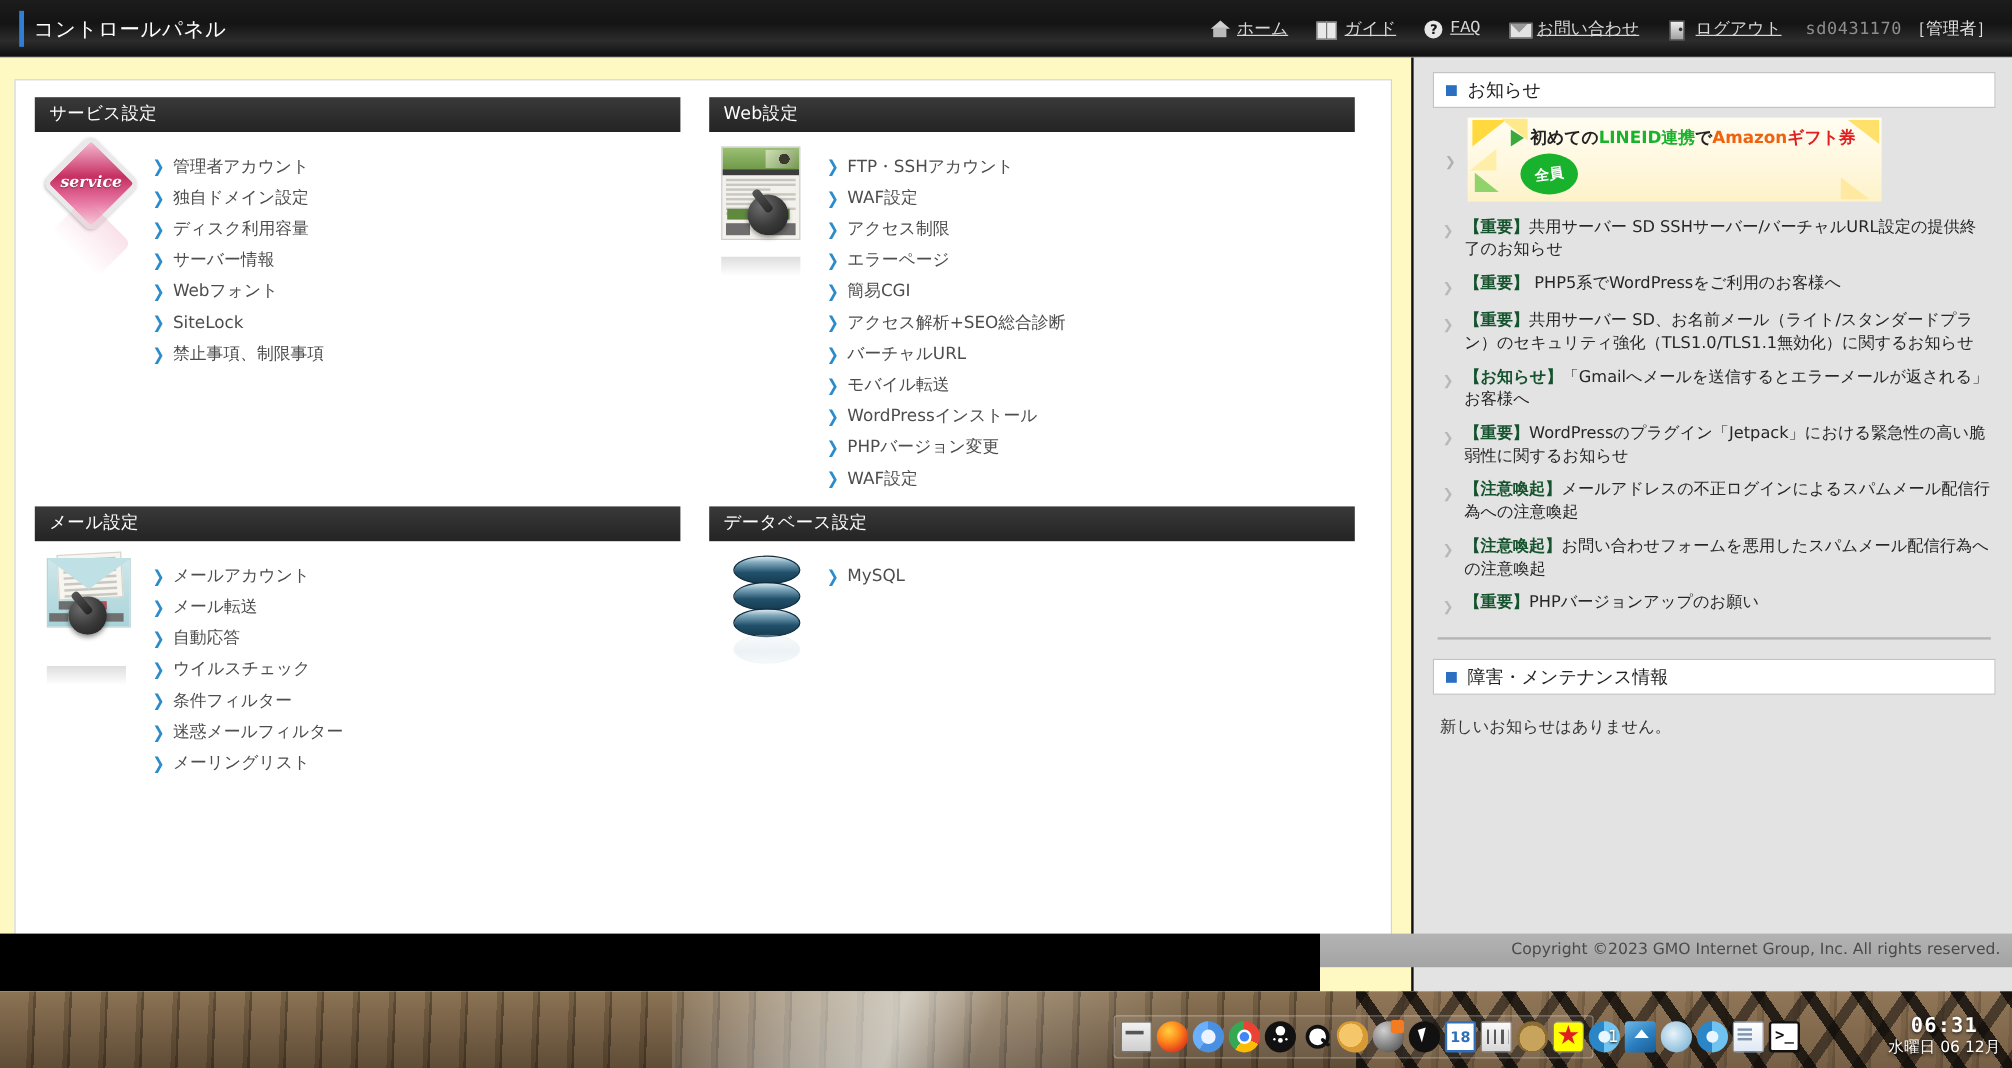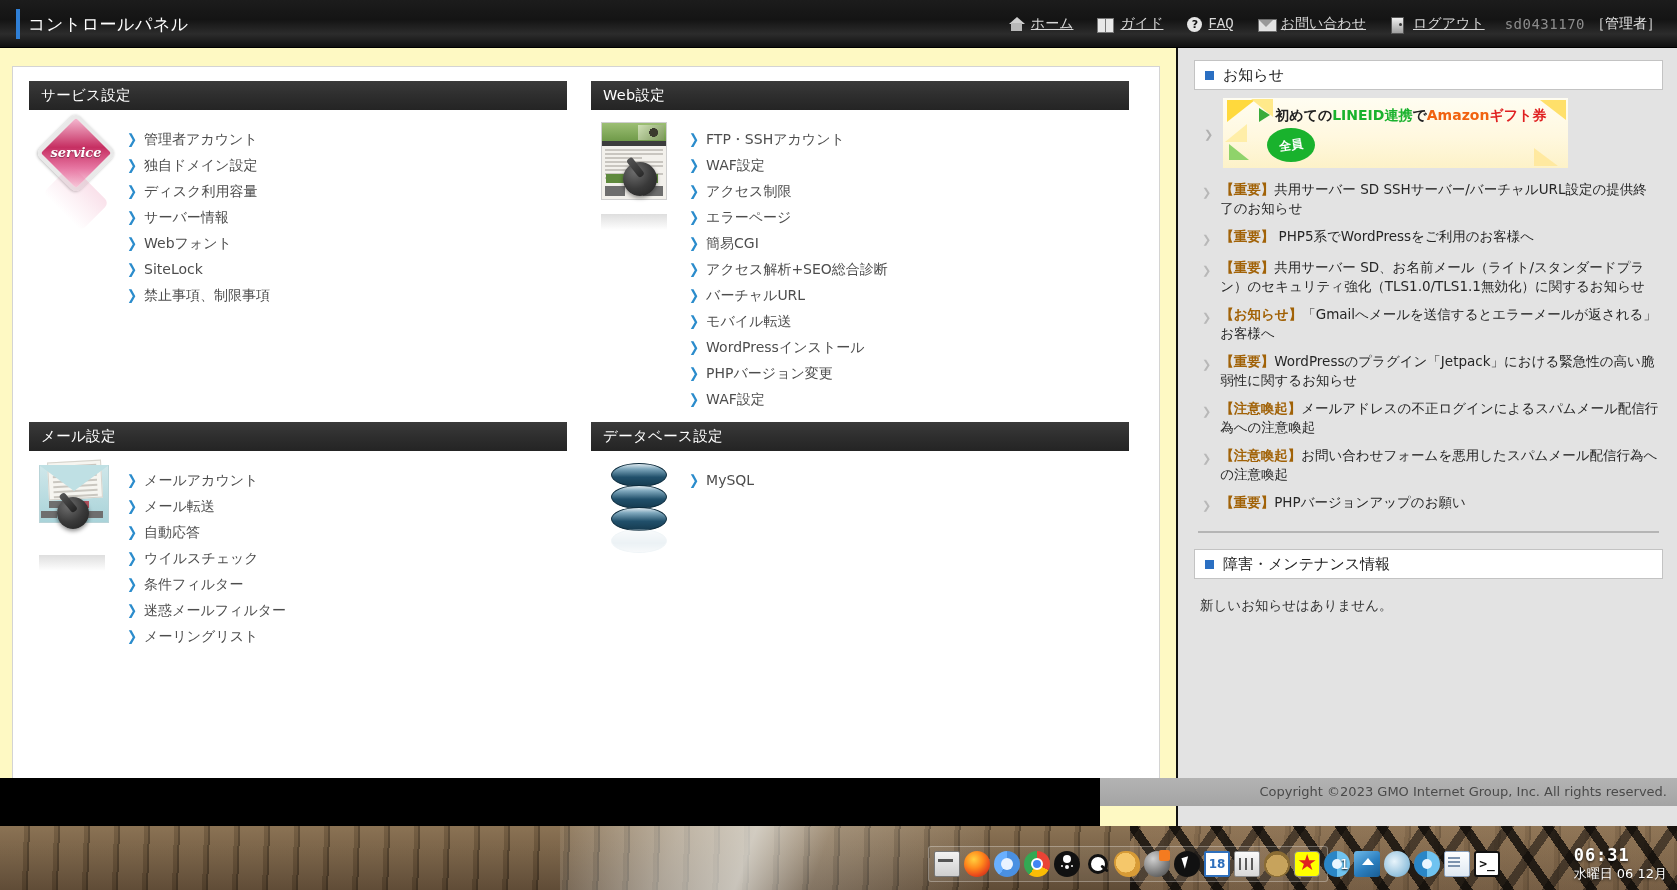--- a/index.html
+++ b/index.html
@@ -268,21 +268,21 @@
     font: bold 30px/36px "DejaVu Sans", sans-serif; color: #16234f; white-space: nowrap;
   }
 
   .news-list { padding: 0 4px 0 4px; }
   .news-item {
     display: flex; align-items: flex-start; margin-bottom: 9px;
     font-size: 13.5px; line-height: 19px; color: #262626;
     font-family: "DejaVu Sans", sans-serif; cursor: pointer;
   }
   .news-item .chev { color: #b8b8b8; font-size: 11px; margin: 3px 9px 0 4px; flex: 0 0 auto; }
-  .news-item .tag { color: #a16207; font-weight: bold; }
+  .news-item .tag { color: #14532d; font-weight: bold; }
   .news-sep { height: 2px; background: #b5b5b5; margin: 16px 4px 16px 4px; }
   .maint-text {
     font-size: 13.5px; color: #333; padding: 10px 4px 0 6px;
     font-family: "DejaVu Sans", sans-serif;
   }
 
   
   .footer-strip {
     position: absolute; left: 0; top: 737px; width: 1100px; height: 41px;
     background: #141414;
@@ -336,21 +336,21 @@
   .di-fish { border-radius: 50%; background: radial-gradient(circle at 40% 40%, #e8f4fb, #8fbfdc 70%, #3e7ca5); }
   .di-doc { background: linear-gradient(180deg,#ffffff,#dfe8f2); border: 1px solid #8aa0bb; border-radius: 2px; }
   .di-doc::after{content:"";position:absolute;left:3px;top:5px;width:12px;height:2px;background:#7d93ae;box-shadow:0 4px 0 #7d93ae,0 8px 0 #7d93ae;}
   .di-shell { background: #fff; border: 2px solid #111; border-radius: 3px; color: #111; font: bold 13px/22px "DejaVu Sans Mono", monospace; text-align: center; }
 
   .workspace-num {
     position: absolute; left: 1340px; top: 855px; color: #fff;
     font: 14px/18px "DejaVu Sans", sans-serif; text-shadow: 0 1px 2px #000;
   }
   .clock {
-    position: absolute; right: 10px; top: 845px; text-align: left; color: #fff;
+    position: absolute; right: 10px; top: 845px; text-align: center; color: #fff;
     text-shadow: 0 1px 3px rgba(0,0,0,.9);
   }
   .clock .t { font: bold 17px/20px "DejaVu Sans Mono", monospace; letter-spacing: 1px; }
   .clock .d { font: 13px/17px "DejaVu Sans", sans-serif; }
 </style>
 </head>
 <body>
 
 <div id="screen">
 

